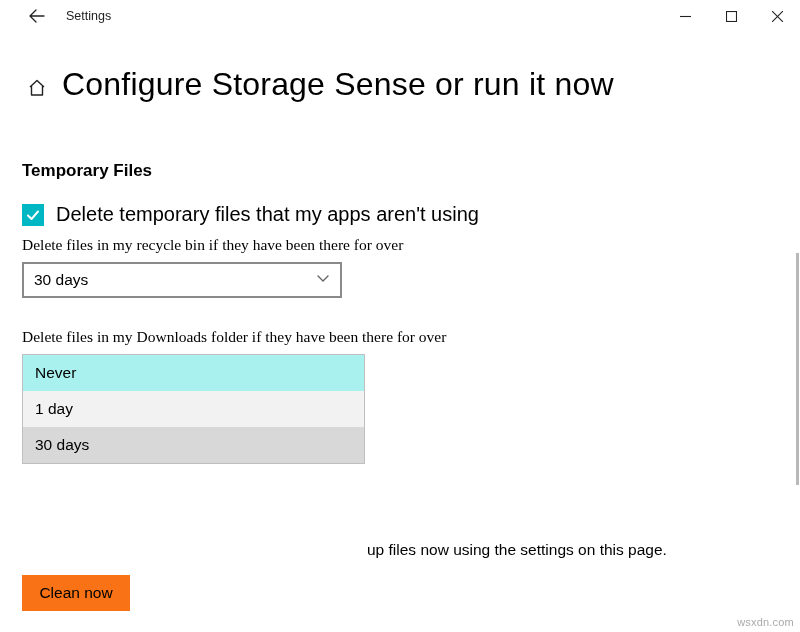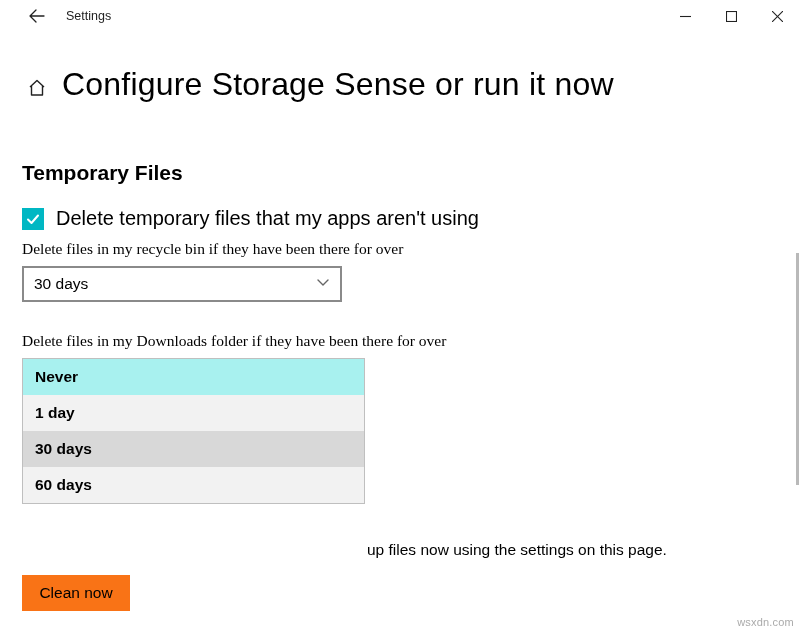--- a/index.html
+++ b/index.html
@@ -60,21 +60,21 @@
     font-size: 32px;
     margin: 0;
     letter-spacing: 0.2px;
   }
   
   .content {
     padding: 58px 22px 0 22px;
   }
   h2.section {
     font-weight: 600;
-    font-size: 21px;
+    font-size: 17px;
     margin: 0 0 22px 0;
   }
   .checkbox-row {
     display: flex;
     align-items: center;
     margin-bottom: 10px;
     font-size: 20px;
   }
   .checkbox {
     width: 22px; height: 22px;
@@ -103,21 +103,20 @@
   .combo .chev {
     color: #555;
   }
   
   .dropdown {
     width: 343px;
     border: 1px solid #bfbfbf;
     background: #f2f2f2;
     font-size: 15.5px;
     margin-top: 6px;
-    font-weight: bold;
   }
   .dropdown .opt {
     height: 36px;
     display: flex;
     align-items: center;
     padding: 0 12px;
   }
   .dropdown .opt.selected {
     background: #a8f1ef;
   }
@@ -227,23 +226,20 @@
   <div class="dropdown">
     <div class="opt selected">
         <span>Never</span>
       </div>
     <div class="opt">
         <span>1 day</span>
       </div>
     <div class="opt hover">
         <span>30 days</span>
       </div>
-    <div class="opt">
-        <span>60 days</span>
-      </div>
   </div>
 
 </div>
 
 <div class="helper-line" style="left:367px; top:541px;">up files now using the settings on this page.</div>
 
 <div class="clean-btn">
   <span>Clean now</span>
 </div>
 

